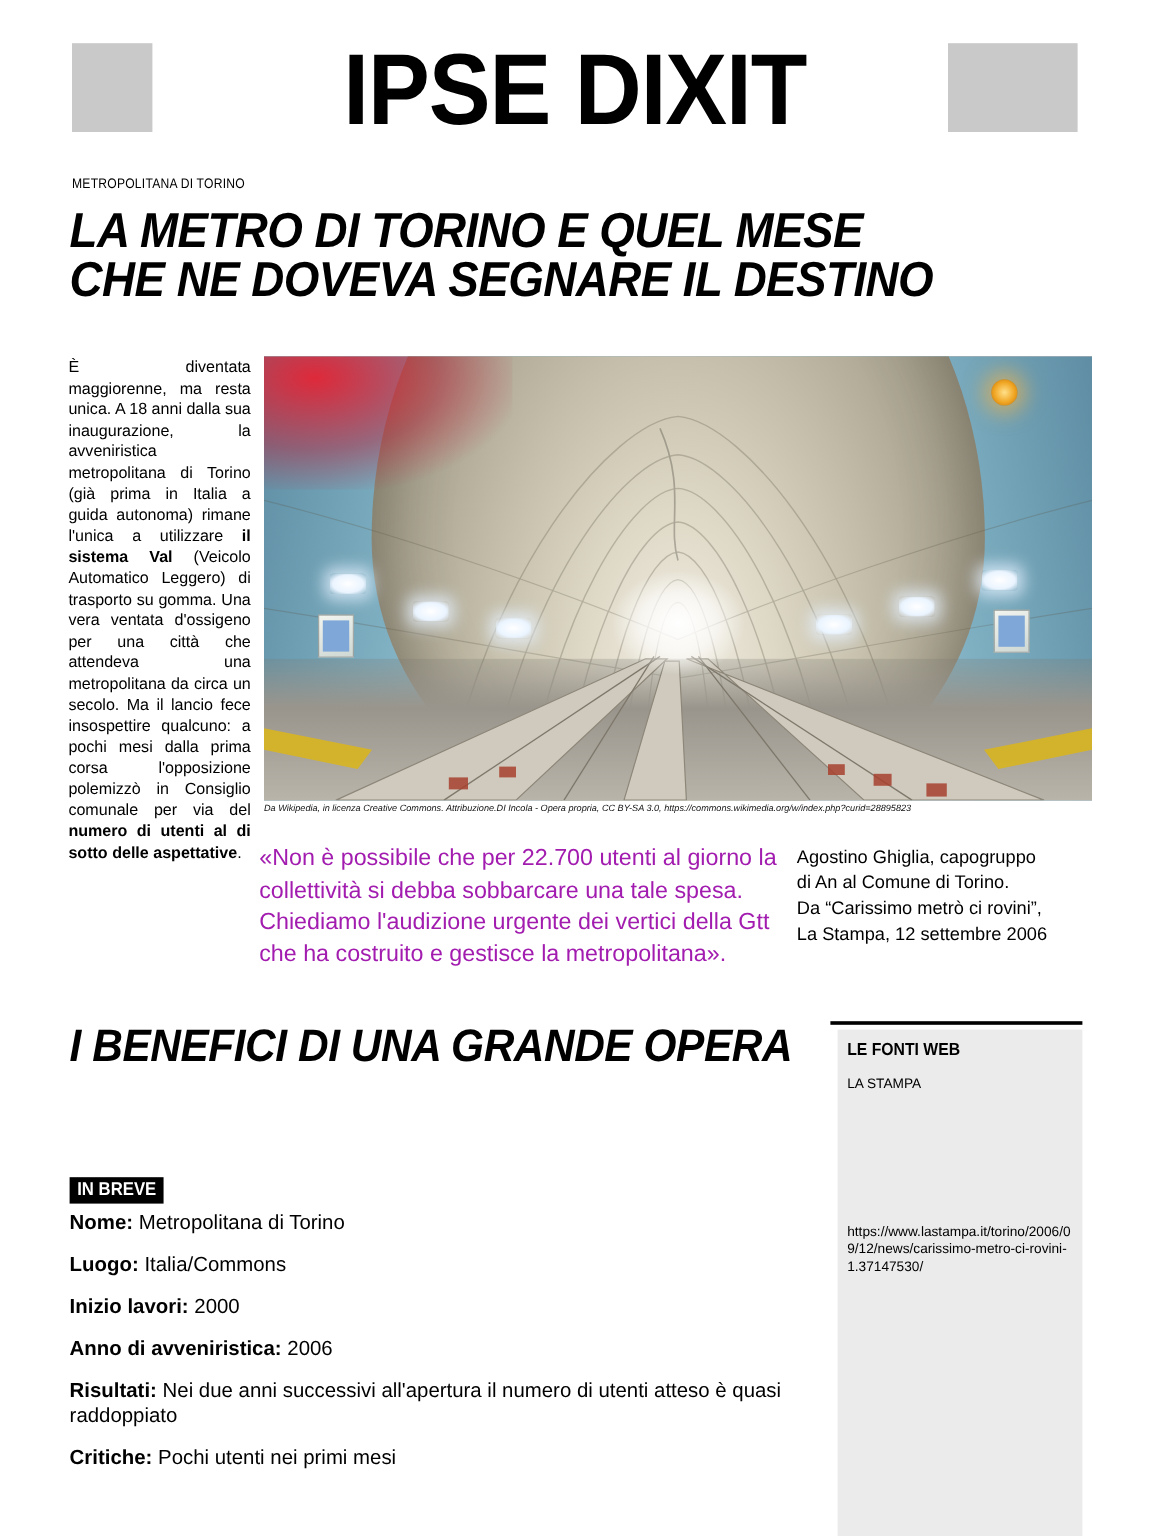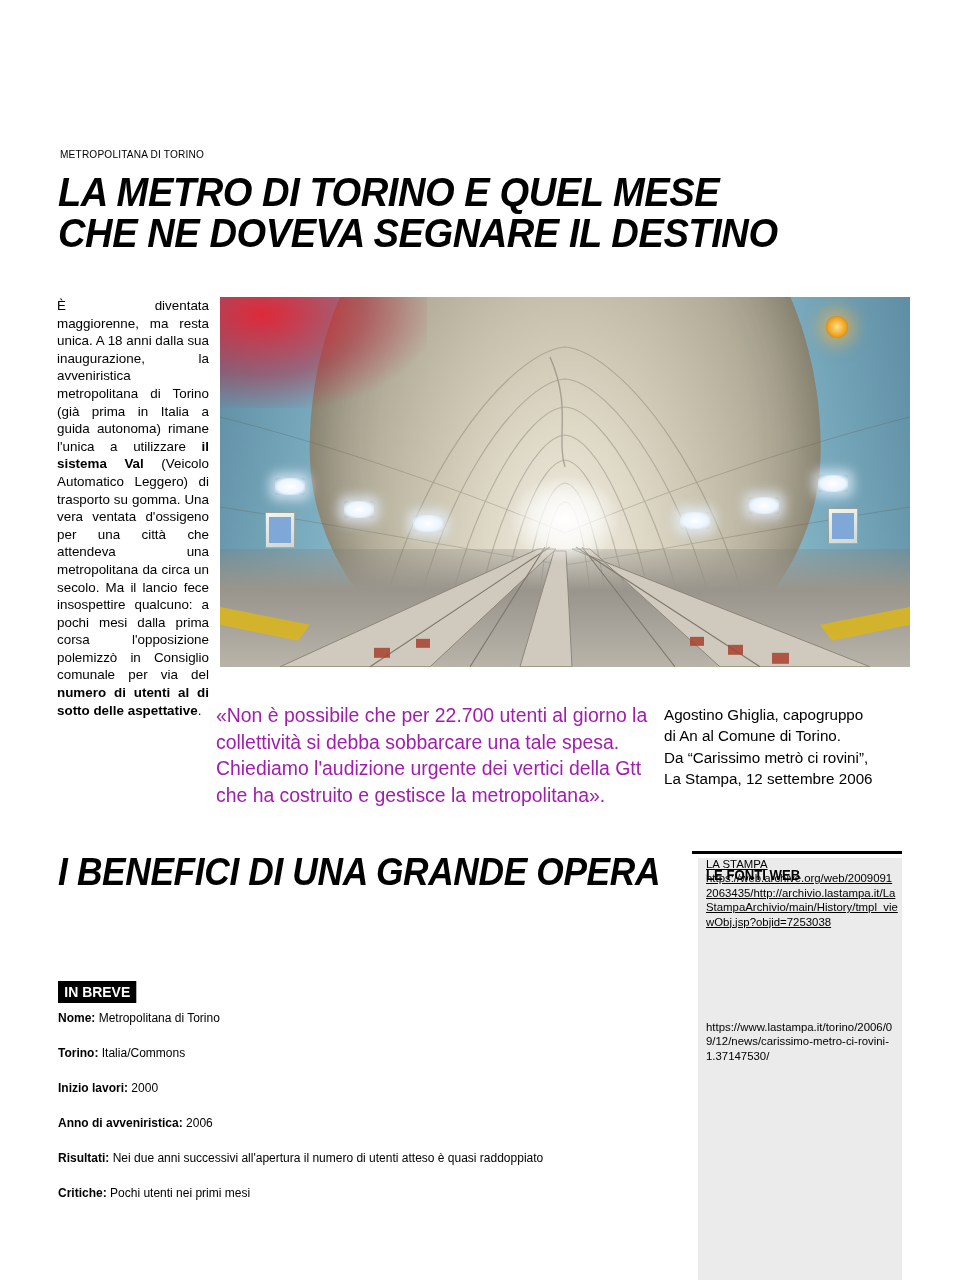--- a/index.html
+++ b/index.html
@@ -134,50 +134,55 @@
   
   .badge {
     position:absolute; left:58px; top:981px;
     background:#000; color:#fff;
     font-weight:bold; font-size:15.5px; line-height:19px;
     padding:1px 7px 2px 7px;
     transform:scaleX(0.9); transform-origin:0 50%;
   }
   .facts { position:absolute; left:58px; top:1008px; width:625px; }
   .fact {
-    font-size:12px; line-height:21px;
+    font-size:17px; line-height:21px;
     margin-bottom:14px;
   }
   .fact b { font-weight:bold; }
 
   
   .src-rule { position:absolute; left:692px; top:851px; width:210px; height:3px; background:#000; }
   .src-panel {
     position:absolute; left:698px; top:858px; width:204px; height:422px;
     background:#ebebeb;
   }
   .src-title {
     position:absolute; left:706px; top:866px;
     font-weight:bold; font-size:14.6px; line-height:18px;
     transform:scaleX(0.9); transform-origin:0 50%;
   }
   .src-block {
     position:absolute; left:706px; width:192px;
     font-size:11.4px; line-height:14.4px;
     word-break:break-word;
   }
-  .src-block.one { top:857px;text-decoration:underline; }
+  .src-block.one { top:897px; }
   .src-block.two { top:1020px; }
   .src-name { display:block; }
 </style>
 </head>
 <body>
 
 <div class="page">
 
+  <div class="masthead">
+    <div class="grayblk left"></div>
+    <div class="grayblk right"></div>
+    <div class="masthead-title">IPSE DIXIT</div>
+  </div>
 
   <div class="kicker">METROPOLITANA DI TORINO</div>
   <div class="headline">
     <div>LA METRO DI TORINO E QUEL MESE</div>
     <div>CHE NE DOVEVA SEGNARE IL DESTINO</div>
   </div>
 
   <div class="artcol">
     <p><span>È diventata maggiorenne, ma resta unica. A 18 anni dalla sua inaugurazione, la avveniristica metropolitana di Torino (già prima in Italia a guida autonoma) rimane l'unica a utilizzare </span><b>il sistema Val</b><span> (Veicolo Automatico Leggero) di trasporto su gomma. Una vera ventata d'ossigeno per una città che attendeva una metropolitana da circa un secolo. Ma il lancio fece insospettire qualcuno: a pochi mesi dalla prima corsa l'opposizione polemizzò in Consiglio comunale per via del </span><b>numero di utenti al di sotto delle aspettative</b><span>.</span></p>
   </div>
@@ -241,41 +246,41 @@
     <div class="ph-light" style="right:9%; top:48%;"></div>
     <div class="ph-light" style="right:19%; top:54%;"></div>
     <div class="ph-light" style="right:29%; top:58%;"></div>
     <div class="ph-sign" style="left:6.5%; top:58%;">
         <i></i>
       </div>
     <div class="ph-sign" style="right:7.5%; top:57%;">
         <i></i>
       </div>
   </div>
+  <div class="photo-caption">Da Wikipedia, in licenza Creative Commons. Attribuzione.DI Incola - Opera propria, CC BY-SA 3.0, https://commons.wikimedia.org/w/index.php?curid=28895823</div>
 
   <div class="pullquote">«Non è possibile che  per 22.700 utenti al giorno la collettività si debba sobbarcare una tale spesa. Chiediamo l'audizione urgente dei vertici della Gtt che ha costruito e gestisce la metropolitana».</div>
   <div class="attribution" style="white-space:pre-line;">Agostino Ghiglia, capogruppo di An al Comune di Torino.
 Da “Carissimo metrò ci rovini”, La Stampa, 12 settembre 2006</div>
 
   <div class="sec-title">I BENEFICI DI UNA GRANDE OPERA</div>
 
   <div class="badge">IN BREVE</div>
   <div class="facts">
     <div class="fact"><b>Nome:</b> <span>Metropolitana di Torino</span></div>
-    <div class="fact"><b>Torino:</b> <span>Italia/Commons</span></div>
+    <div class="fact"><b>Luogo:</b> <span>Italia/Commons</span></div>
     <div class="fact"><b>Inizio lavori:</b> <span>2000</span></div>
     <div class="fact"><b>Anno di avveniristica:</b> <span>2006</span></div>
     <div class="fact"><b>Risultati:</b> <span>Nei due anni successivi all'apertura  il numero di utenti atteso è quasi raddoppiato</span></div>
     <div class="fact"><b>Critiche:</b> <span>Pochi utenti nei primi mesi</span></div>
   </div>
 
   <div class="src-rule"></div>
   <div class="src-panel"></div>
   <div class="src-title">LE FONTI WEB</div>
   <div class="src-block one">
     <span class="src-name">LA STAMPA</span>
-    <span>https://web.archive.org/web/20090912063435/http://archivio.lastampa.it/LaStampaArchivio/main/History/tmpl_viewObj.jsp?objid=7253038</span>
   </div>
   <div class="src-block two">
     <span>https://www.lastampa.it/torino/2006/09/12/news/carissimo-metro-ci-rovini-1.37147530/</span>
   </div>
 
 </div>
 
 </body></html>

